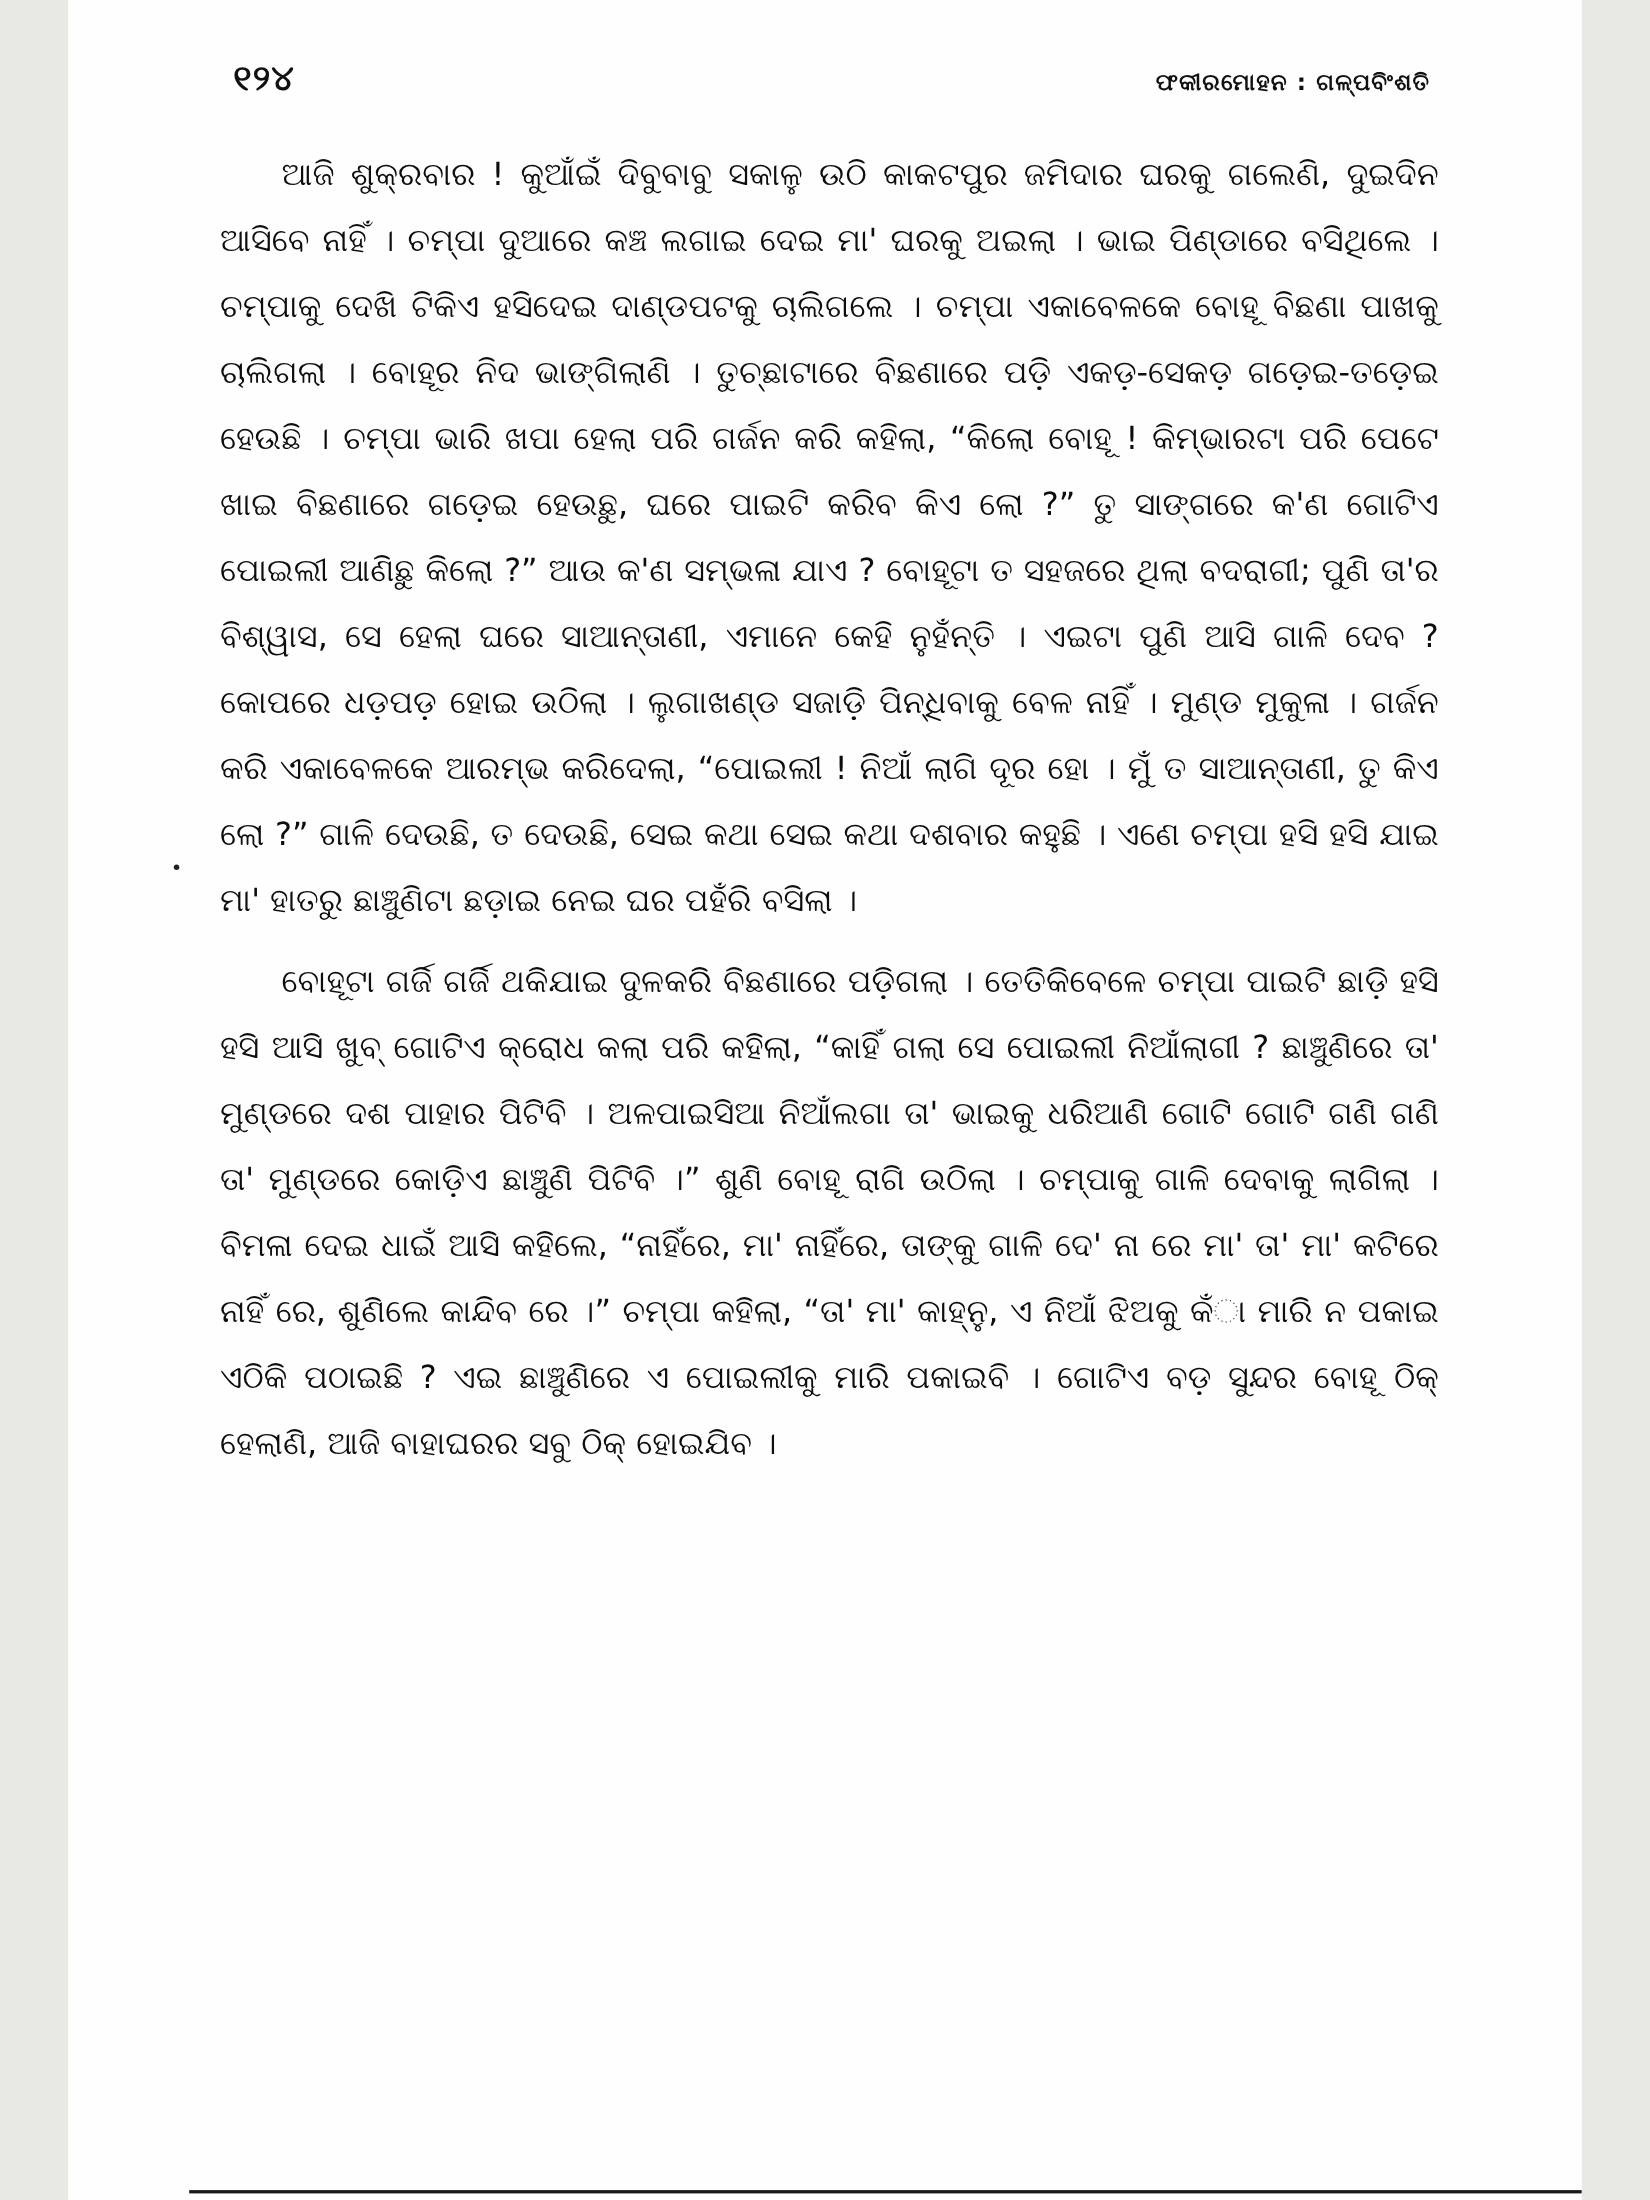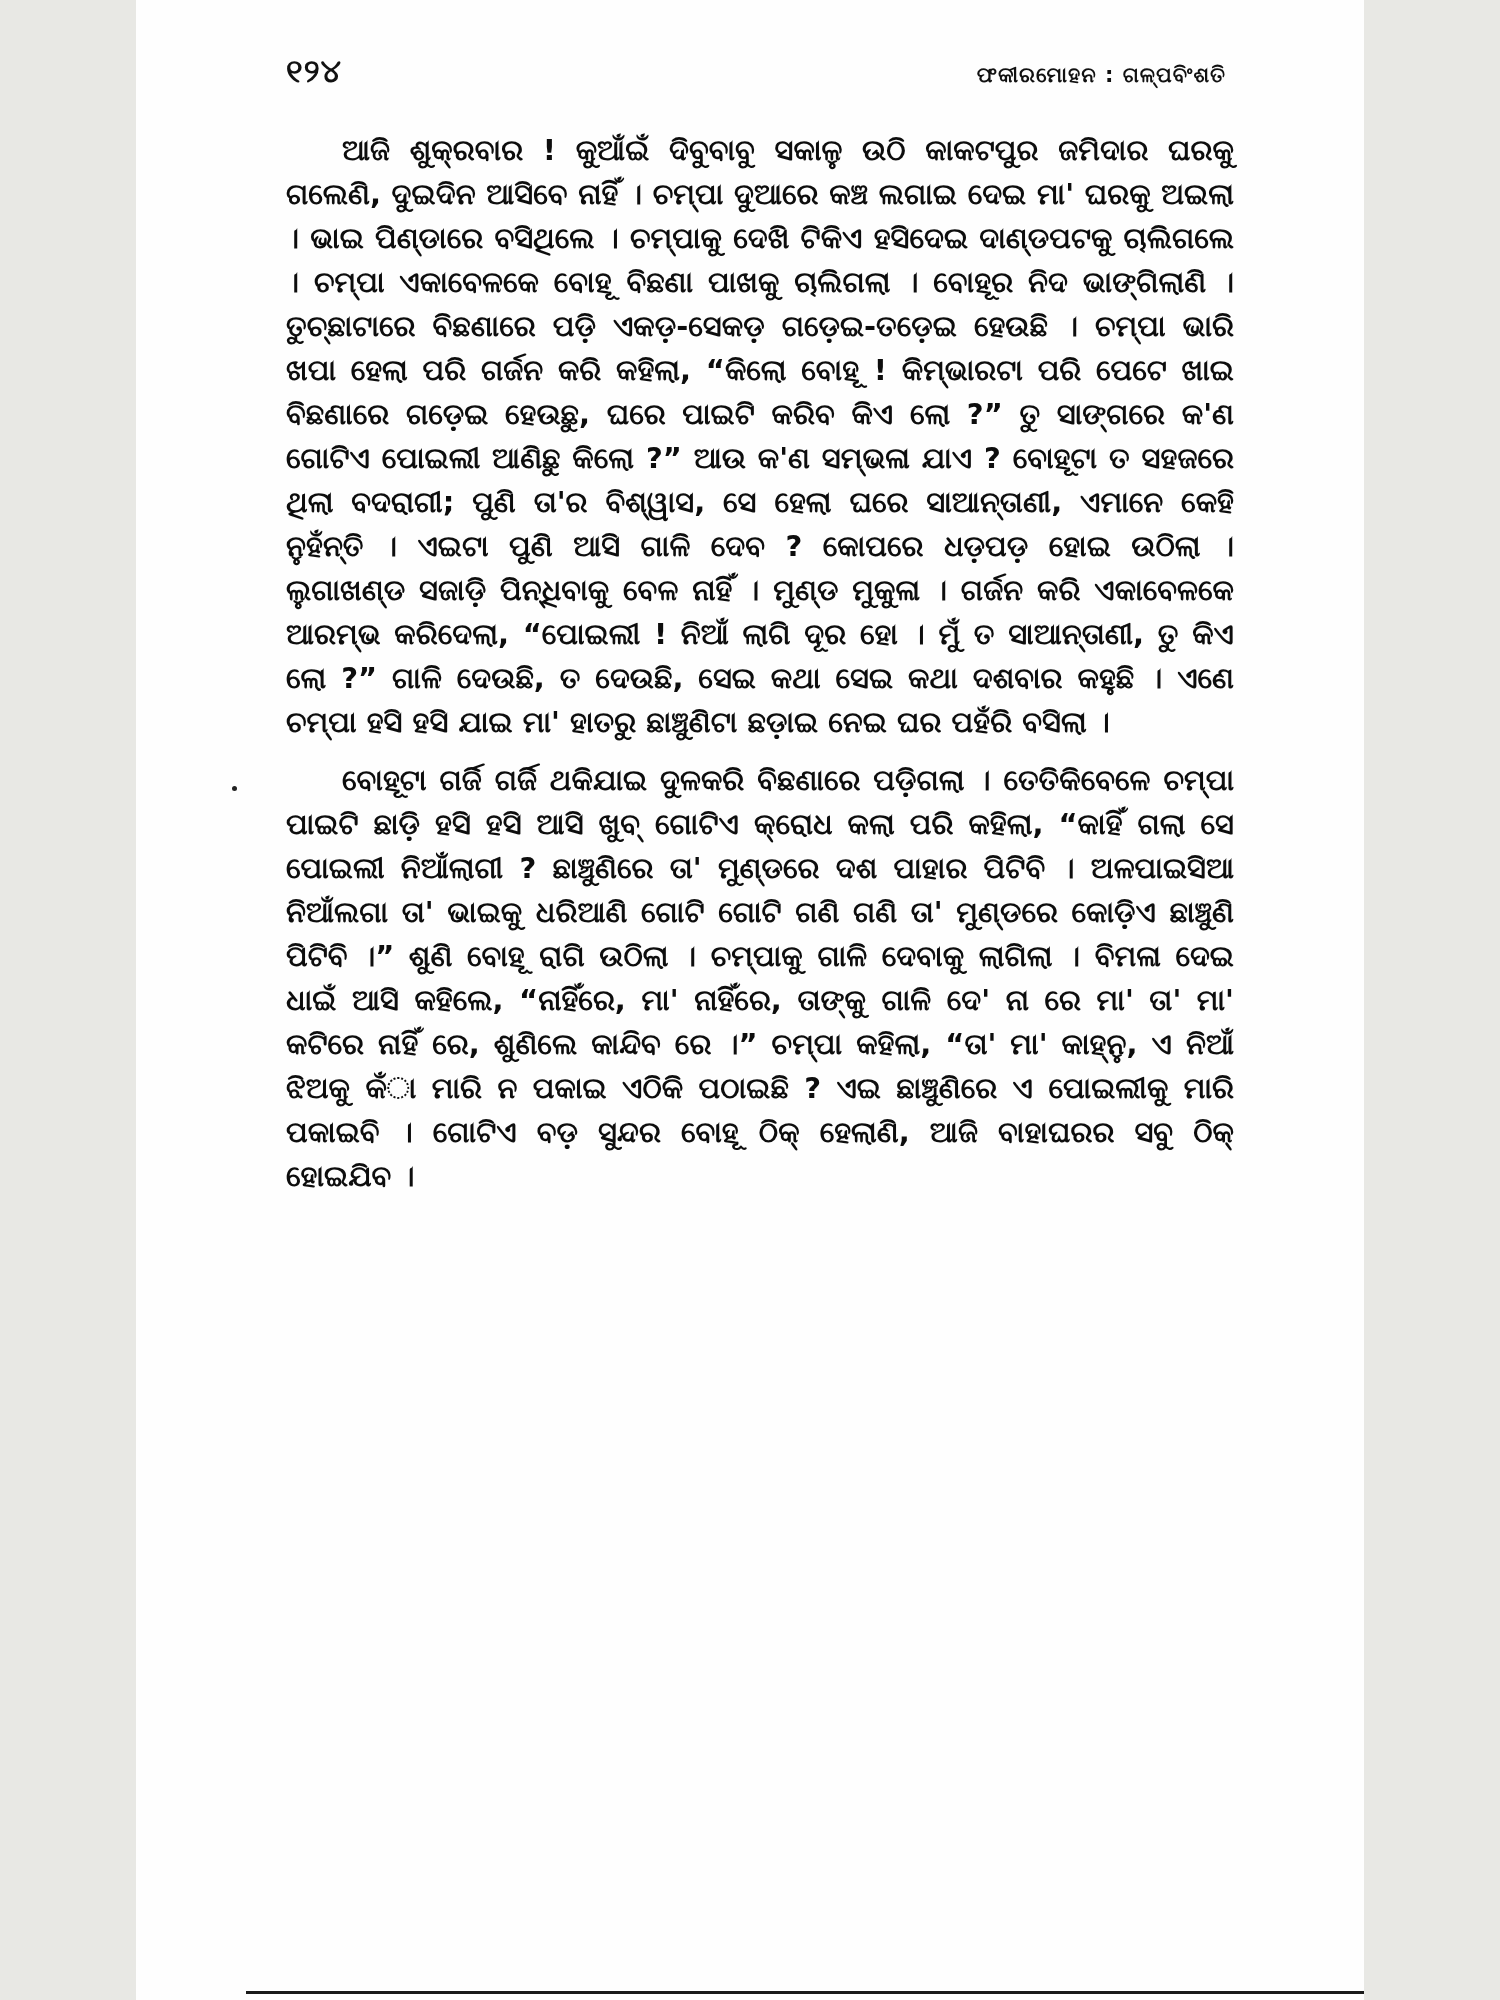--- a/index.html
+++ b/index.html
@@ -2,21 +2,21 @@
 <html><head>
 <meta charset="utf-8">
 <style>
   html, body {
     margin: 0;
     padding: 0;
     background: #e8e8e4;
   }
   .page {
     position: relative;
-    width: 1228px;
+    width: 1376px;
     height: 2000px;
     margin: 0 auto;
     background: #fefefe;
     color: #111;
     font-family: "DejaVu Sans", "Liberation Sans", sans-serif;
     overflow: hidden;
     box-sizing: border-box;
   }
   .running-head {
     position: absolute;
@@ -32,25 +32,25 @@
   }
   .page-number {
     font-size: 32px;
   }
   .book-title {
     font-size: 21px;
   }
   .body-text {
     position: absolute;
     top: 128px;
-    left: 150px;
+    left: 138px;
     right: 130px;
     font-size: 29px;
-    line-height: 44px;
-    font-weight: 700;
+    line-height: 60px;
+    font-weight: 400;
     text-align: justify;
     color: #0d0d0d;
   }
   .para {
     margin: 0 0 14px 0;
     text-indent: 56px;
   }
   .margin-dot {
     position: absolute;
     left: 96px;

